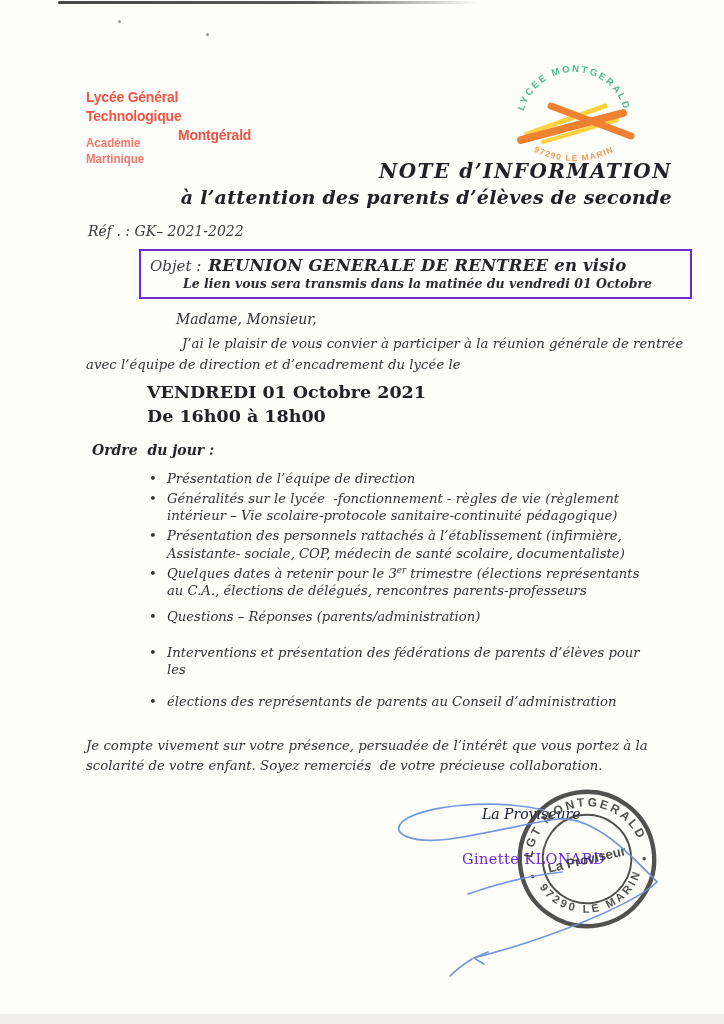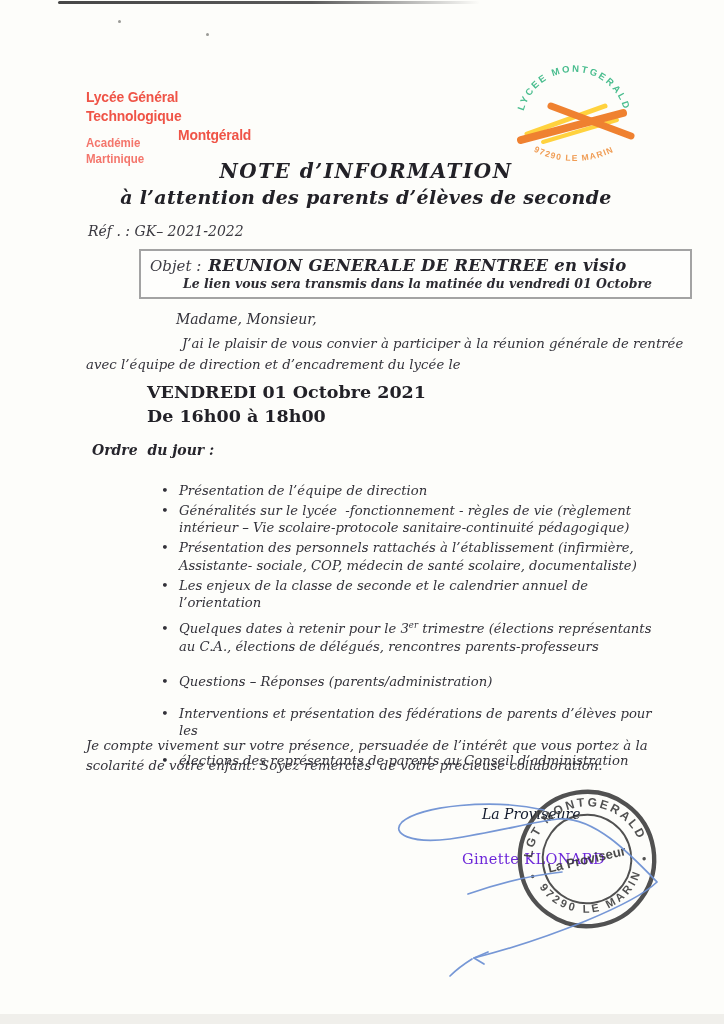--- a/index.html
+++ b/index.html
@@ -17,42 +17,42 @@
   
   .school-name{position:absolute;left:86px;top:88px;width:176px;
     font-family:"Liberation Sans", sans-serif;font-weight:bold;color:#ef5447;
     font-size:14.5px;line-height:1.3;letter-spacing:-0.2px;transform:scaleX(0.96);transform-origin:left top;}
   .school-name .l2{display:block;text-align:right;padding-right:4px;}
   .academy{position:absolute;left:86px;top:136px;
     font-family:"Liberation Sans", sans-serif;font-weight:bold;color:#f4766c;
     font-size:12px;line-height:1.3;transform:scaleX(0.96);transform-origin:left top;}
   .logo{position:absolute;left:505px;top:56px;}
   
-  .doc-title{position:absolute;left:60px;top:158px;width:612px;text-align:center;
+  .doc-title{position:absolute;left:60px;top:158px;width:612px;text-align:right;
     font-style:italic;font-weight:bold;color:#222127;line-height:1.35;}
   .doc-title .t1{font-size:20px;letter-spacing:1.5px;}
   .doc-title .t2{font-size:19px;letter-spacing:0.3px;}
   .reference{position:absolute;left:88px;top:223px;font-style:italic;font-size:14px;color:#3a3940;}
   
   .subject-box{position:absolute;left:139px;top:249px;width:531px;
-    border:2px solid #a3a3a3;background:#fefefc;padding:5px 9px 6px 9px;}
+    border:2px solid #6d28d9;background:#fefefc;padding:5px 9px 6px 9px;}
   .subject-row{white-space:nowrap;}
   .subject-label{font-style:italic;font-size:15px;color:#3d3c44;margin-right:7px;}
   .subject-main{font-style:italic;font-weight:bold;font-size:16.5px;color:#26252c;letter-spacing:0.2px;}
   .subject-note{font-style:italic;font-weight:bold;font-size:12.5px;color:#2c2b32;margin-left:33px;margin-top:1px;}
   
   .doc-text{white-space:pre-wrap;}
   .salutation{position:absolute;left:176px;top:311px;font-style:italic;font-size:14px;}
   .intro{position:absolute;left:86px;top:334px;width:600px;font-style:italic;
     font-size:13.3px;line-height:1.55;text-indent:96px;}
   .event{position:absolute;left:147px;top:381px;width:436px;text-align:left;
     font-weight:bold;color:#222127;font-size:17.5px;line-height:1.35;}
   .agenda-title{position:absolute;left:92px;top:442px;font-style:italic;font-weight:bold;
     font-size:14px;white-space:pre;color:#26252c;}
-  .agenda{position:absolute;left:147px;top:470px;width:512px;margin:12px;padding:0;list-style:none;
+  .agenda{position:absolute;left:147px;top:470px;width:512px;margin:0;padding:0;list-style:none;
     font-style:italic;font-size:13.2px;line-height:1.3;}
   .agenda li{position:relative;padding-left:20px;margin:0 0 3px 0;white-space:pre-wrap;}
   .agenda li::before{content:"\2022";position:absolute;left:2px;top:0;font-style:normal;}
   .agenda li:nth-child(4){margin-bottom:9px;}
   .agenda li:nth-child(5){margin-bottom:18px;}
   .agenda li:nth-child(6){margin-bottom:15px;}
   .agenda li:nth-child(7){margin-bottom:13px;}
   .agenda sup{font-size:0.65em;}
   .closing{position:absolute;left:86px;top:736px;width:568px;font-style:italic;
     font-size:13.3px;line-height:1.5;}
@@ -121,21 +121,20 @@
     <div>VENDREDI 01 Octobre 2021</div>
     <div>De 16h00 à 18h00</div>
   </div>
 
   <div class="agenda-title">Ordre  du jour :</div>
 
   <ul class="agenda">
     <li>Présentation de l’équipe de direction</li>
     <li>Généralités sur le lycée  -fonctionnement - règles de vie (règlement intérieur – Vie scolaire-protocole sanitaire-continuité pédagogique)</li>
     <li>Présentation des personnels rattachés à l’établissement (infirmière, Assistante- sociale, COP, médecin de santé scolaire, documentaliste)</li>
-    <li>Les enjeux de la classe de seconde et le calendrier annuel de l’orientation</li>
     <li><span>Quelques dates à retenir pour le 3</span><sup>er</sup><span> trimestre (élections représentants au C.A., élections de délégués, rencontres parents-professeurs</span></li>
     <li>Questions – Réponses (parents/administration)</li>
     <li>Interventions et présentation des fédérations de parents d’élèves pour les</li>
     <li>élections des représentants de parents au Conseil d’administration</li>
   </ul>
 
   <div class="closing doc-text">Je compte vivement sur votre présence, persuadée de l’intérêt que vous portez à la scolarité de votre enfant. Soyez remerciés  de votre précieuse collaboration.</div>
 
   <div class="sig-role">La Proviseure</div>
   <div class="sig-name">Ginette KLONARD</div>

